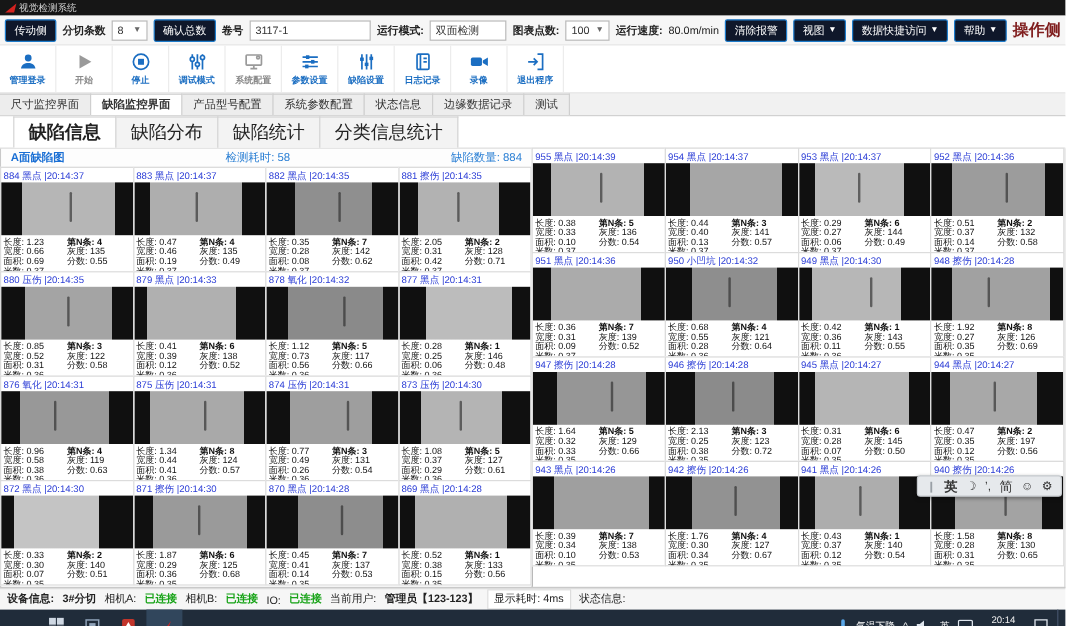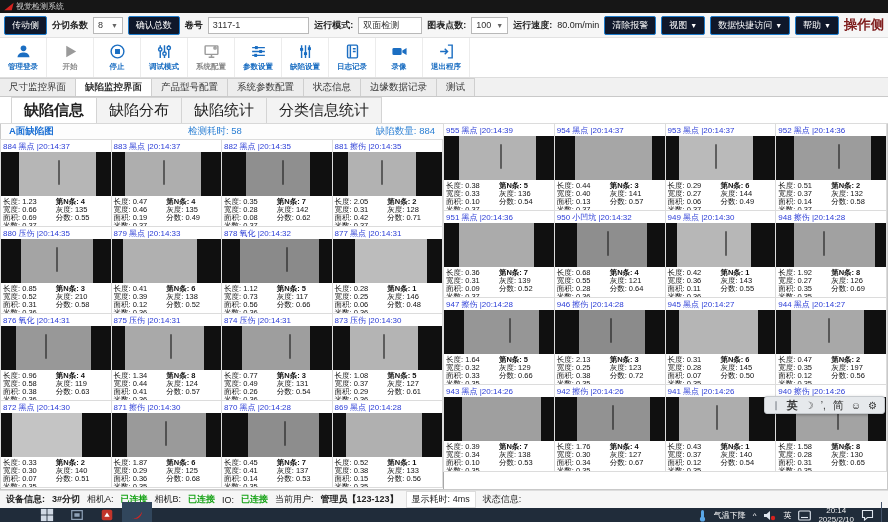--- a/index.html
+++ b/index.html
@@ -53,21 +53,21 @@
   .cell-info .col { flex:1; }
   .cell-info .b { font-weight:bold; }
 
   
   .statusbar { height:18px; flex:0 0 auto; background:#f6f6f6; border-top:1px solid #ddd; display:flex; align-items:center; gap:7px; font-size:9px; padding:0 6px; white-space:nowrap; }
   .statusbar .bold { font-weight:bold; }
   .statusbar .green { color:#17a317; font-weight:bold; }
   .statusbar .box { border:1px solid #ddd; background:#fff; padding:1px 5px;text-align:center; }
 
   
-  .taskbar { height:14px; flex:0 0 auto; background:#202c3a; display:flex; align-items:center; color:#eee; font-size:8px;padding-left:32px; }
+  .taskbar { height:14px; flex:0 0 auto; background:#202c3a; display:flex; align-items:flex-start; color:#eee; font-size:8px;padding-left:32px; }
   .tb-icon { width:30px; height:26px; display:flex; align-items:center; justify-content:center; cursor:pointer; }
   .tb-icon svg { width:14px; height:14px; }
   .tb-icon.active { background:#31465c; box-shadow:inset 0 -2px 0 #6ab6f5; }
   .tray { margin-left:auto; display:flex; align-items:center; gap:7px; padding-right:4px; }
   .tray .txt { color:#fff; }
   .clock { text-align:center; line-height:9px; font-size:8px; }
   .desk-sliver { width:3px; height:26px; border-left:1px solid #44536a; }
 
   
   .ime-bar { position:absolute; right:3px; bottom:108px; height:18px; background:#e6e9ec; border:1px solid #c6cace; border-radius:3px; box-shadow:0 1px 3px rgba(0,0,0,.3); display:flex; align-items:center; gap:7px; padding:0 7px; font-size:11px; color:#333; z-index:50; }
@@ -334,21 +334,21 @@
           </div>
           <div class="cell-info">
             <div class="col">
               <div><span>长度:</span> 0.85</div>
               <div><span>宽度:</span> 0.52</div>
               <div><span>面积:</span> 0.31</div>
               <div><span>米数:</span> 0.36</div>
             </div>
             <div class="col">
               <div class="b">第N条: 3</div>
-              <div>灰度: 210</div>
+              <div>灰度: 122</div>
               <div>分数: 0.58</div>
             </div>
           </div>
         </div>
         <div class="cell">
           <div class="cell-header">879 黑点 |20:14:33</div>
           <div class="cell-img" style="background:linear-gradient(90deg,#101010 0 10%,#b0b0b0 10% 78%,#101010 78% 100%)"></div>
           <div class="cell-info">
             <div class="col">
               <div><span>长度:</span> 0.41</div>

